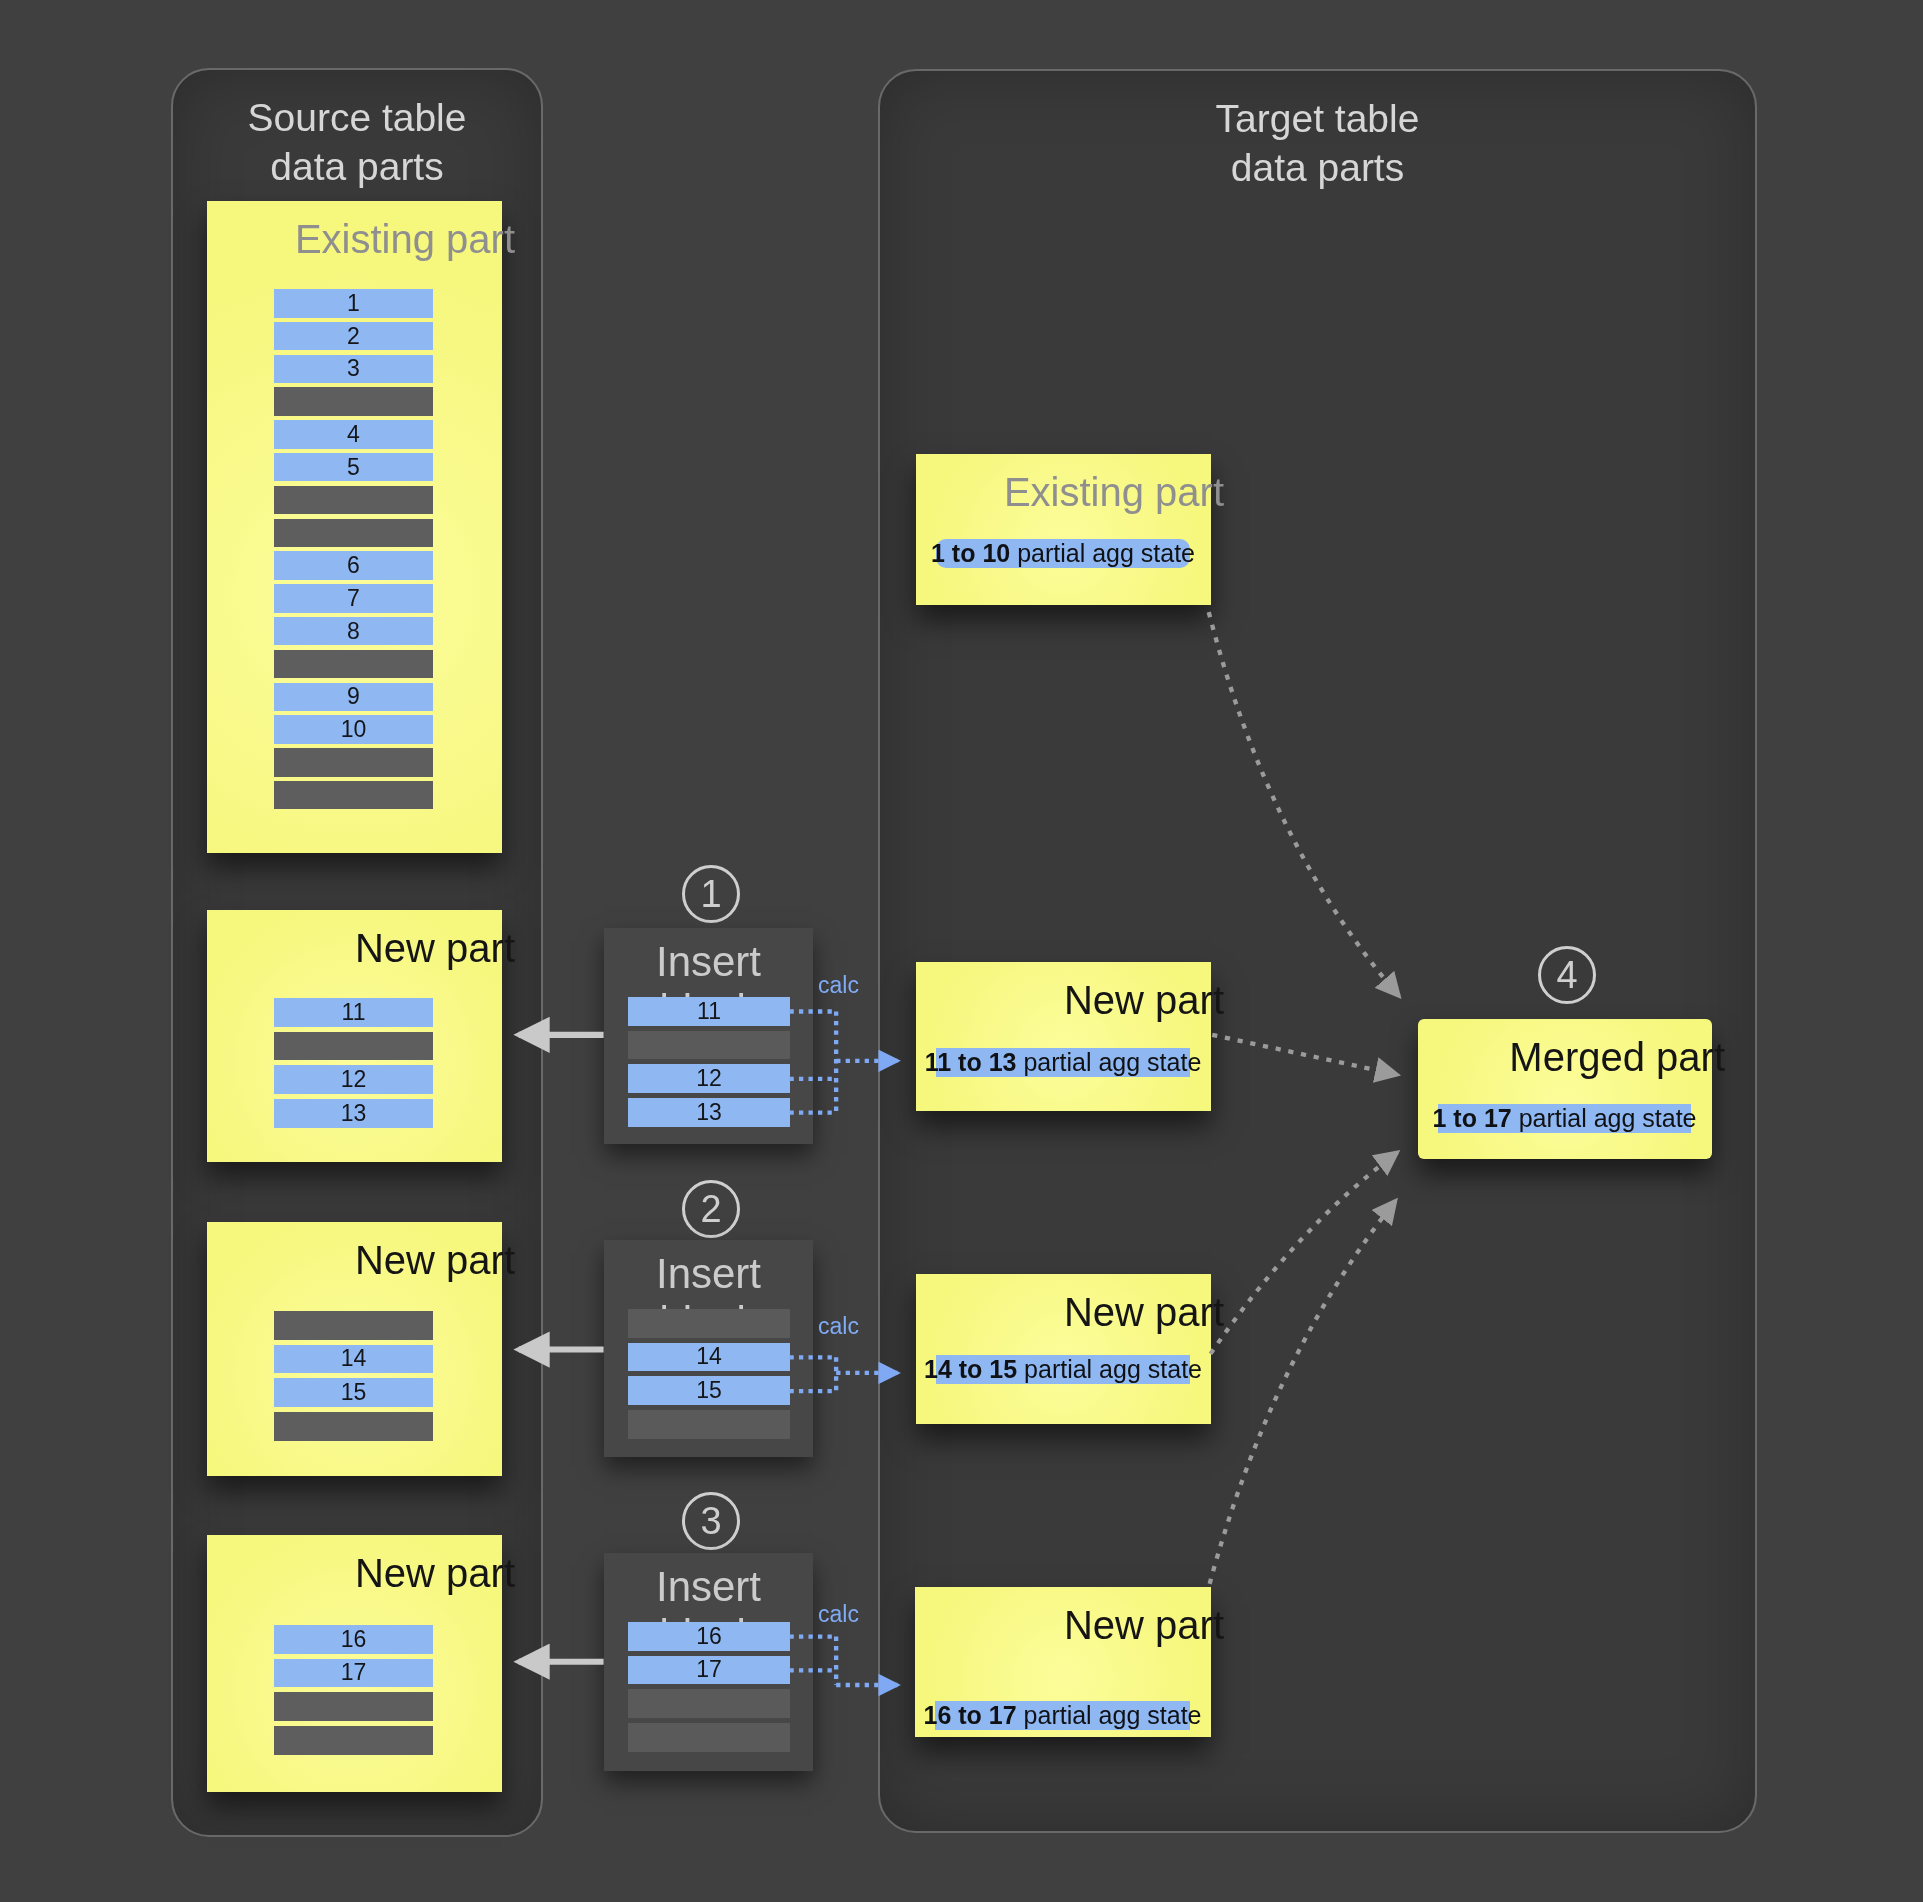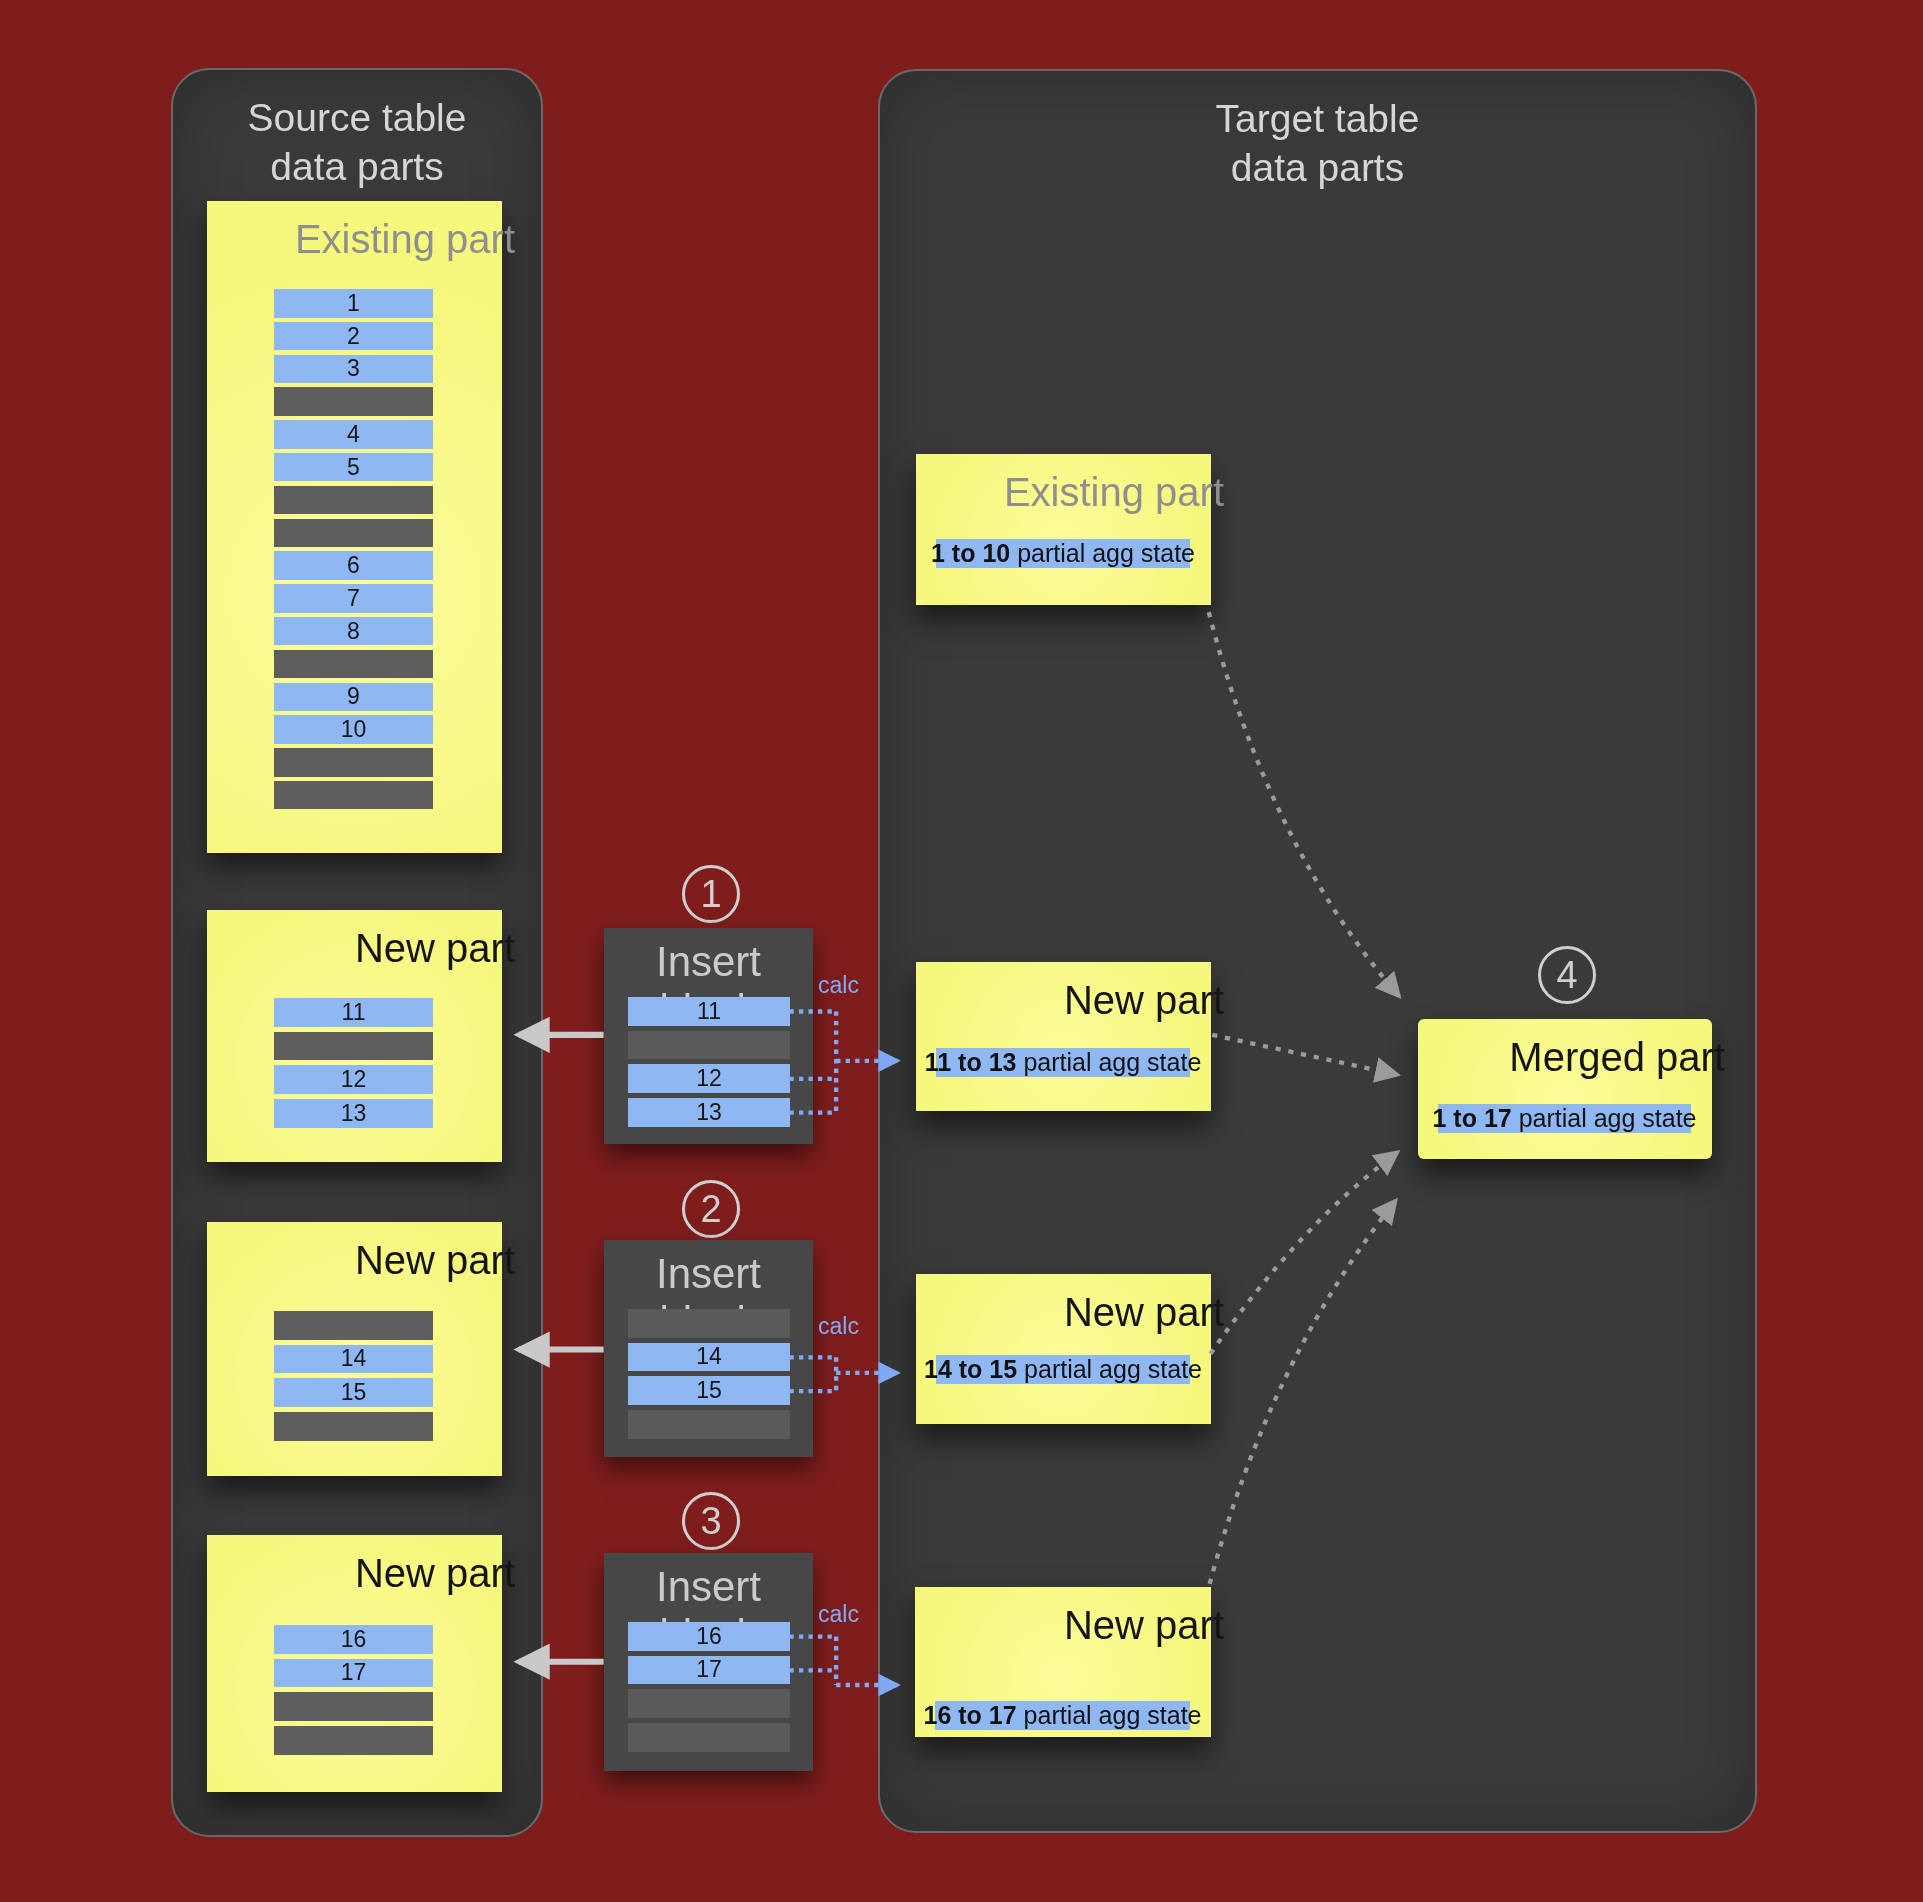--- a/index.html
+++ b/index.html
@@ -1,18 +1,18 @@
 <!DOCTYPE html>
 <html style="font-size:14px"><head>
 <meta charset="utf-8">
 <style>
   html,body{margin:0;padding:0;background:#161616;}
   #stage{
     position:relative;width:1923px;height:1902px;overflow:hidden;
-    background:#7f1d1d;
+    background:#404040;
     font-family:"Liberation Sans",sans-serif;
   }
   .panel{
     position:absolute;background:#3a3a3a;border:2.6px solid #696969;
     border-radius:38px;box-shadow:inset 0 0 69px rgba(0,0,0,.25);
   }
   #source-panel{left:171px;top:68px;width:368px;height:1765px;}
   #target-panel{left:878px;top:69px;width:875px;height:1760px;}
   .panel-title{
     position:absolute;top:22.5px;left:0;width:100%;text-align:center;
@@ -187,21 +187,21 @@
         <div class="row row-data">16</div>
         <div class="row row-data">17</div>
         <div class="row row-empty"></div>
         <div class="row row-empty"></div>
       </div>
   </div>
   <div id="calc3" class="calc">calc</div>
 
   <div id="tgt-existing" class="part">
     <div class="part-title title-gray">Existing part</div>
-    <div class="chip" style="top:85px;">
+    <div class="chip" style="top:85px;border-radius:10px;">
       <b>1 to 10</b><span> partial agg state</span>
     </div>
   </div>
 
   <div id="tgt-new1" class="part">
     <div class="part-title title-black">New part</div>
     <div class="chip" style="top:86px;">
       <b>11 to 13</b><span> partial agg state</span>
     </div>
   </div>

